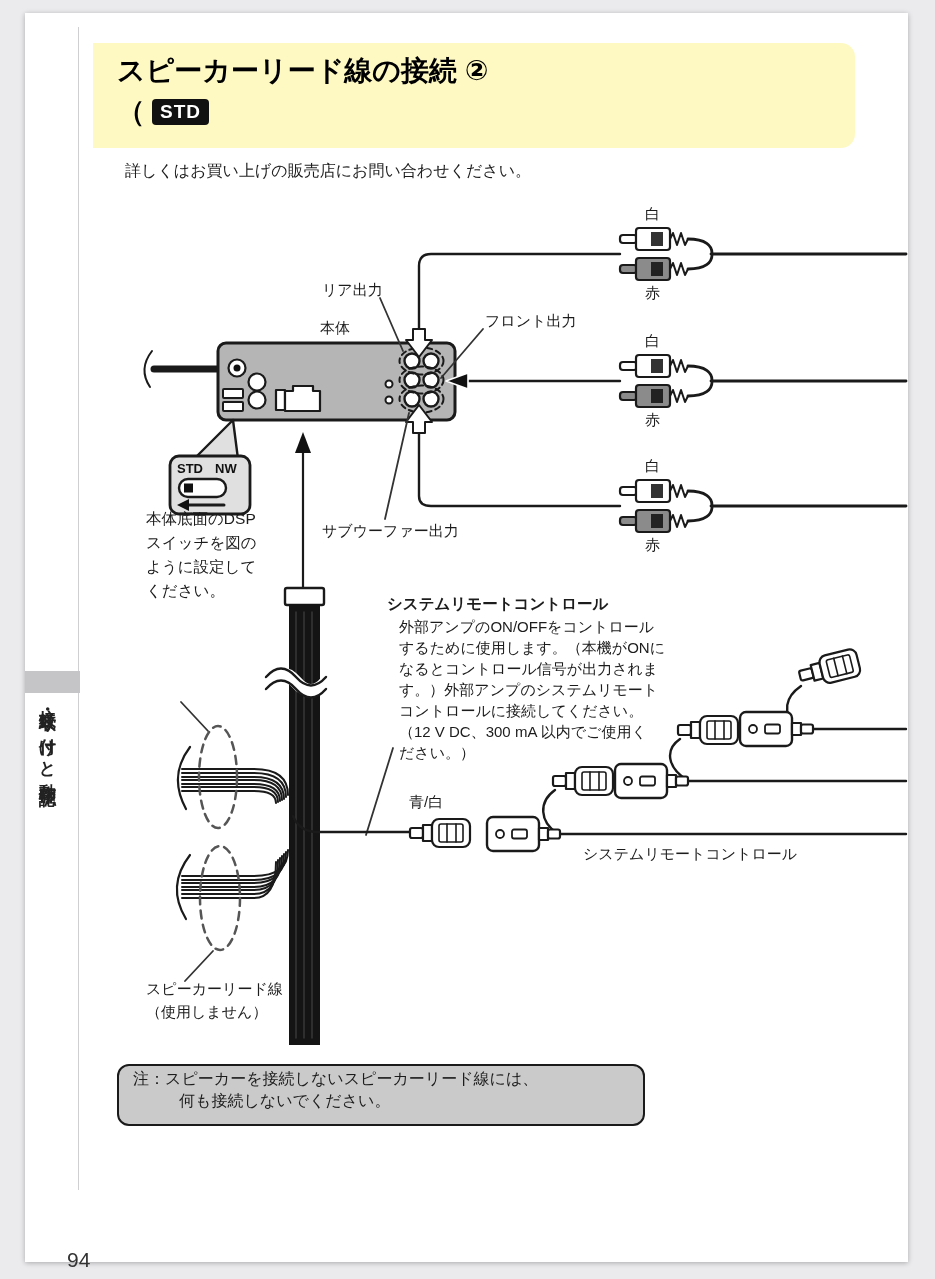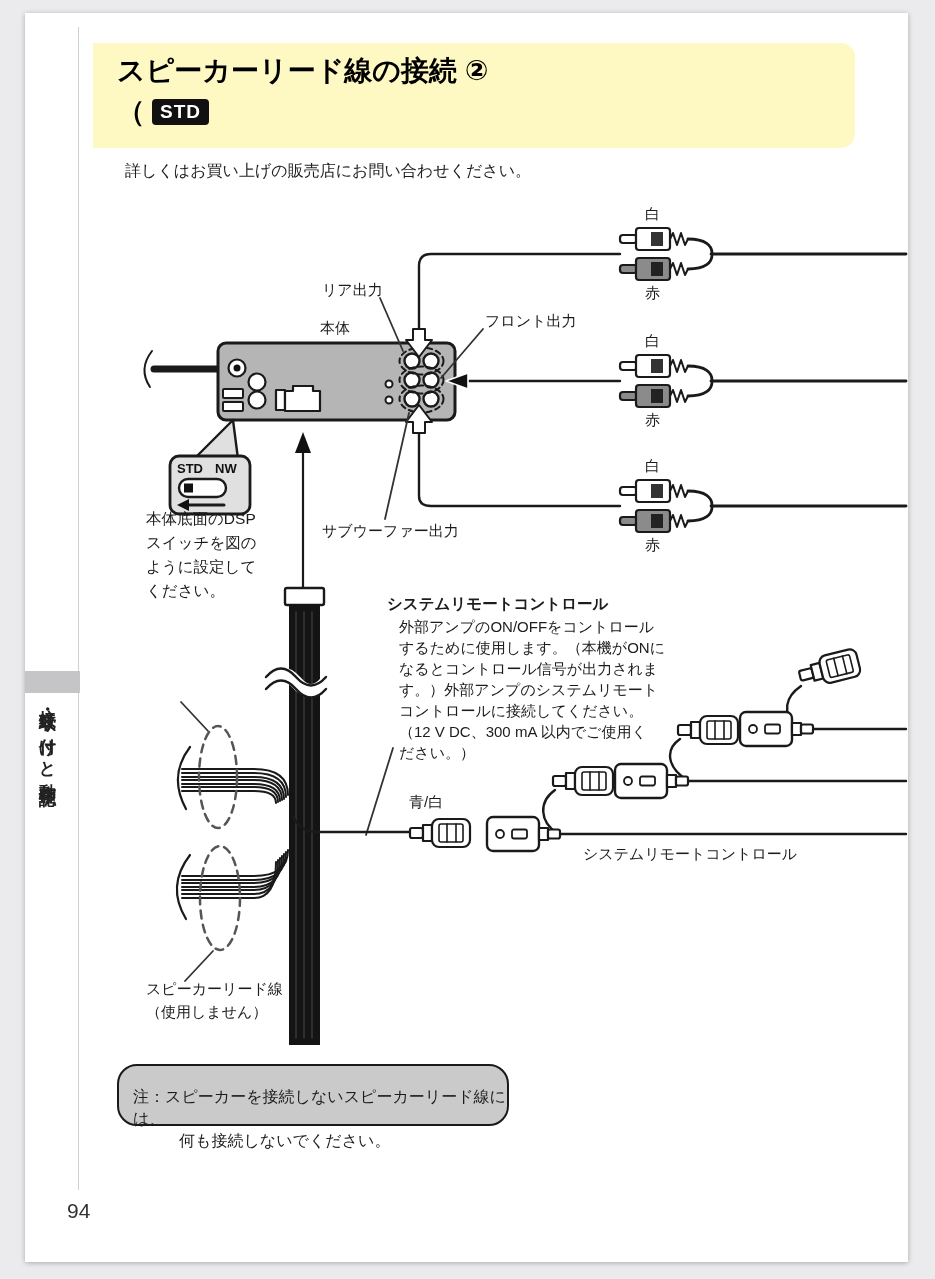--- a/index.html
+++ b/index.html
@@ -29,27 +29,27 @@
   }
   .lbl{position:absolute;font-size:15px;white-space:nowrap;color:#1c1c1c;}
   .intro{position:absolute;left:104px;top:161px;font-size:16px;margin-left:21px;}
   .txtblock div{line-height:inherit;}
   .dsp{left:146px;top:507px;line-height:24px;font-size:15.5px;}
   .power{left:128px;top:632px;line-height:22px;}
   .sysremo-title{left:387px;top:594px;font-weight:bold;font-size:15.5px;}
   .sysremo-body{left:387px;top:616px;line-height:21px;margin-left:12px;}
   .spklead{left:134px;top:977px;line-height:23px;margin-left:12px;}
   .notebox{
-    position:absolute;left:117px;top:1064px;width:392px;height:62px;
-    background:#cacaca;border:2.5px solid #1a1a1a;border-radius:20px;
-    box-sizing:border-box;padding:20px 0 0 14px;font-size:16px;line-height:22px;
+    position:absolute;left:117px;top:1064px;width:528px;height:62px;
+    background:#cacaca;border:2.5px solid #1a1a1a;border-radius:12px;
+    box-sizing:border-box;padding:2px 0 0 14px;font-size:16px;line-height:22px;
   }
   .notebox .l2{padding-left:46px;}
   .switch-lbl{position:absolute;font-size:13px;font-weight:bold;color:#111;}
-  .pagenum{position:absolute;left:67px;top:1199px;font-size:21px;color:#333;}
+  .pagenum{position:absolute;left:67px;top:1248px;font-size:21px;color:#333;}
   .side-tab{position:absolute;left:25px;top:671px;width:55px;height:22px;background:#c5c5c7;}
   .side-text{
     position:absolute;left:36px;top:696px;height:280px;
     writing-mode:vertical-rl;text-orientation:upright;
     font-size:17px;font-weight:bold;letter-spacing:2px;color:#222;white-space:nowrap;
   }
 </style>
 </head>
 <body>
 

